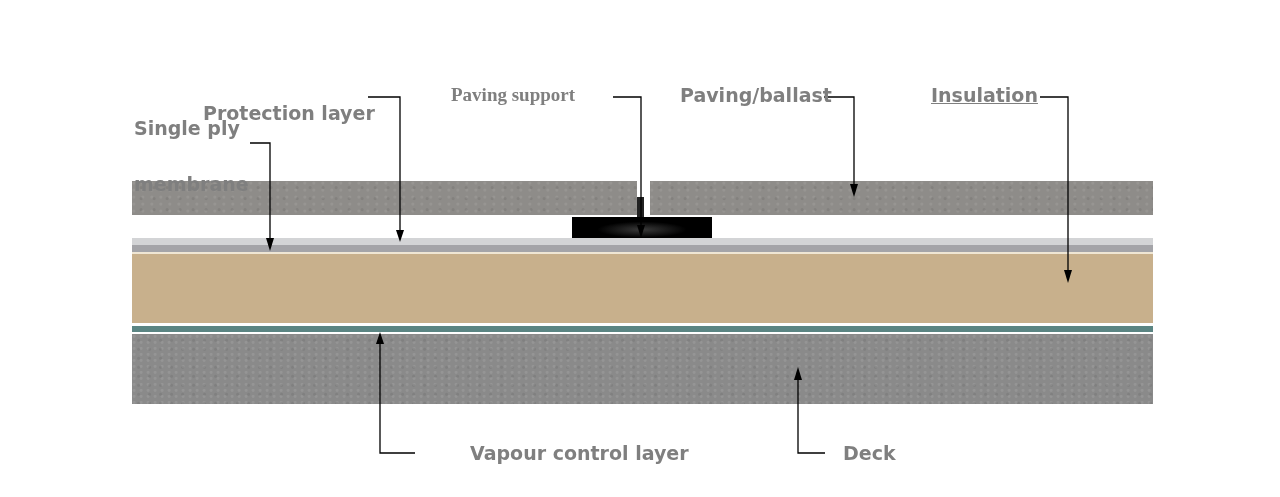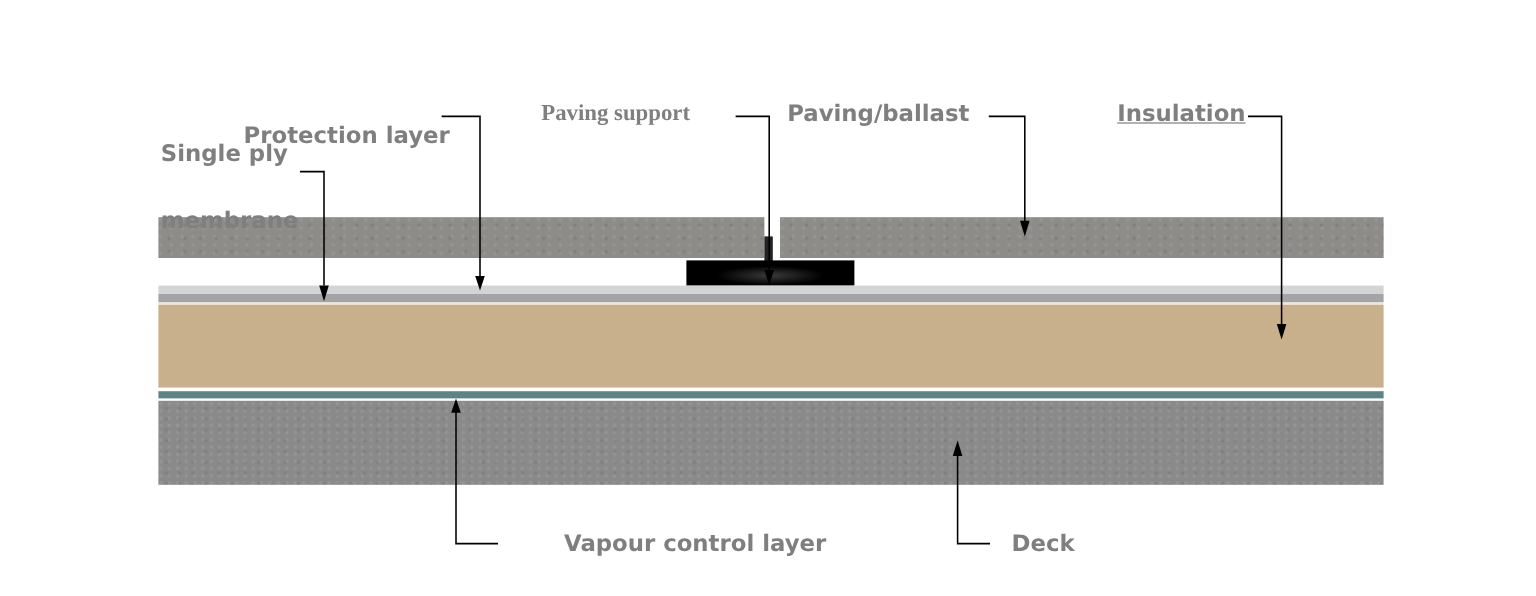--- a/index.html
+++ b/index.html
@@ -60,16 +60,16 @@
     <path d="M1064,270 L1072,270 L1068,283 Z"></path>
     <path d="M376,344 L384,344 L380,332 Z"></path>
     <path d="M794,380 L802,380 L798,367 Z"></path>
   </g>
 </svg>
 
 <div class="label" style="left:203px;top:100px;">Protection layer</div>
 <div class="label" style="left:134px;top:115px;">Single ply</div>
 <div class="label" style="left:134px;top:143px;margin-top:28px;">membrane</div>
 <div class="label" style="left:451px;top:82px;font-family:Liberation Serif, serif;">Paving support</div>
-<div class="label" style="left:656px;top:82px;">Paving/ballast</div>
+<div class="label" style="left:680px;top:82px;">Paving/ballast</div>
 <div class="label" style="left:931px;top:82px;text-decoration:underline;">Insulation</div>
 <div class="label" style="left:424px;top:440px;margin-left:46px;">Vapour control layer</div>
 <div class="label" style="left:843px;top:440px;">Deck</div>
 
 </body></html>

